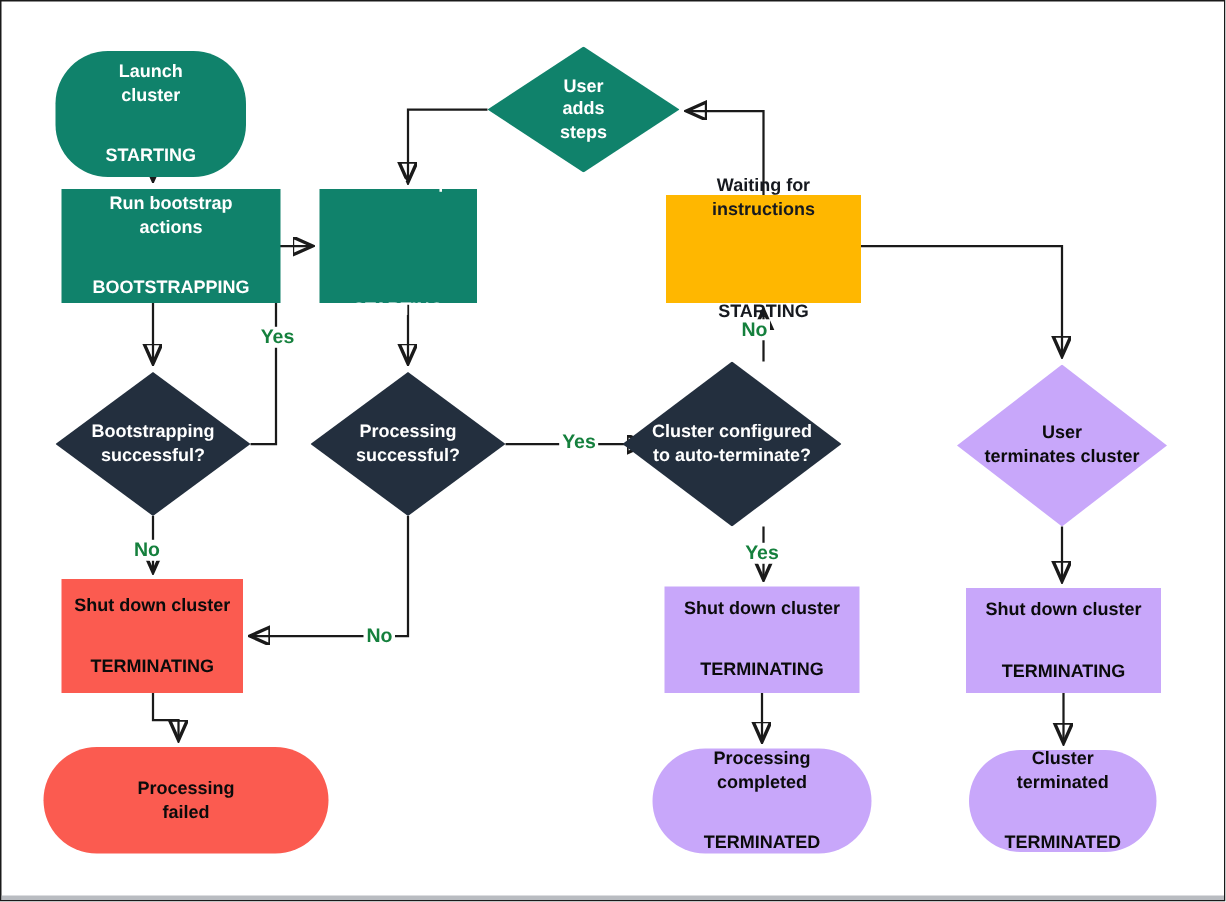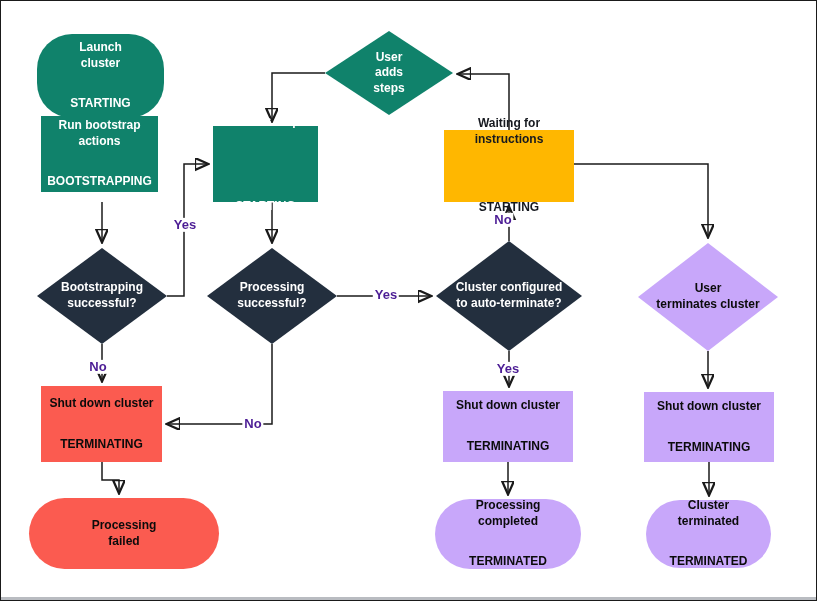--- a/index.html
+++ b/index.html
@@ -41,21 +41,21 @@
   .c-dark   { background: #232F3E; color: #ffffff; }
   .c-yellow { background: #FFB700; color: #16191F; gap: 28px; }
   .c-red    { background: #FB5B50; color: #0b0b0b; }
   .c-purple { background: #C8A7FA; color: #0b0b0b; }
 
   .edge-label {
     position: absolute;
     transform: translate(-50%, -50%);
     font-weight: bold;
     font-size: 13px;
-    color: #4c1d95;
+    color: #15803d;
     background: #ffffff;
     padding: 0 2px;
     line-height: 1.1;
     text-align: right;
   }
 
   .bottom-edge {
     position: absolute;
     left: 0; right: 0; bottom: 0;
     height: 3px;
@@ -90,21 +90,21 @@
     <path d="M507 461 V492" marker-end="url(#arrow)"></path>
     <path d="M708 461 V493" marker-end="url(#arrow)"></path>
   </svg>
 
   <div class="node stadium c-green" style="left:36px; top:33px; width:127px; height:84px; border-radius:35px;">
     <span class="label">Launch
 cluster</span>
     <span class="state">STARTING</span>
   </div>
 
-  <div class="node rect c-green" style="left:40px; top:115px; width:117px; height:76px;">
+  <div class="node rect c-green" style="left:40px; top:125px; width:146px; height:76px;">
     <span class="label">Run bootstrap
 actions</span>
     <span class="state">BOOTSTRAPPING</span>
   </div>
 
   <div class="node rect c-green" style="left:212px; top:125px; width:105px; height:76px;gap:44px;">
     <span class="label">Process steps</span>
     <span class="state">STARTING</span>
   </div>
 
@@ -123,21 +123,21 @@
   <div class="node diamond c-dark" style="left:36px; top:247px; width:130px; height:96px;">
     <span class="label">Bootstrapping
 successful?</span>
   </div>
 
   <div class="node diamond c-dark" style="left:206px; top:247px; width:130px; height:96px;">
     <span class="label">Processing
 successful?</span>
   </div>
 
-  <div class="node diamond c-dark" style="left:435px; top:240px; width:146px; height:110px;text-align:center;">
+  <div class="node diamond c-dark" style="left:414px; top:240px; width:146px; height:110px;text-align:center;">
     <span class="label">Cluster configured
 to auto-terminate?</span>
   </div>
 
   <div class="node diamond c-purple" style="left:637px; top:242px; width:140px; height:108px;">
     <span class="label">User
 terminates cluster</span>
   </div>
 
   <div class="node rect c-red" style="left:40px; top:385px; width:121px; height:76px;">

